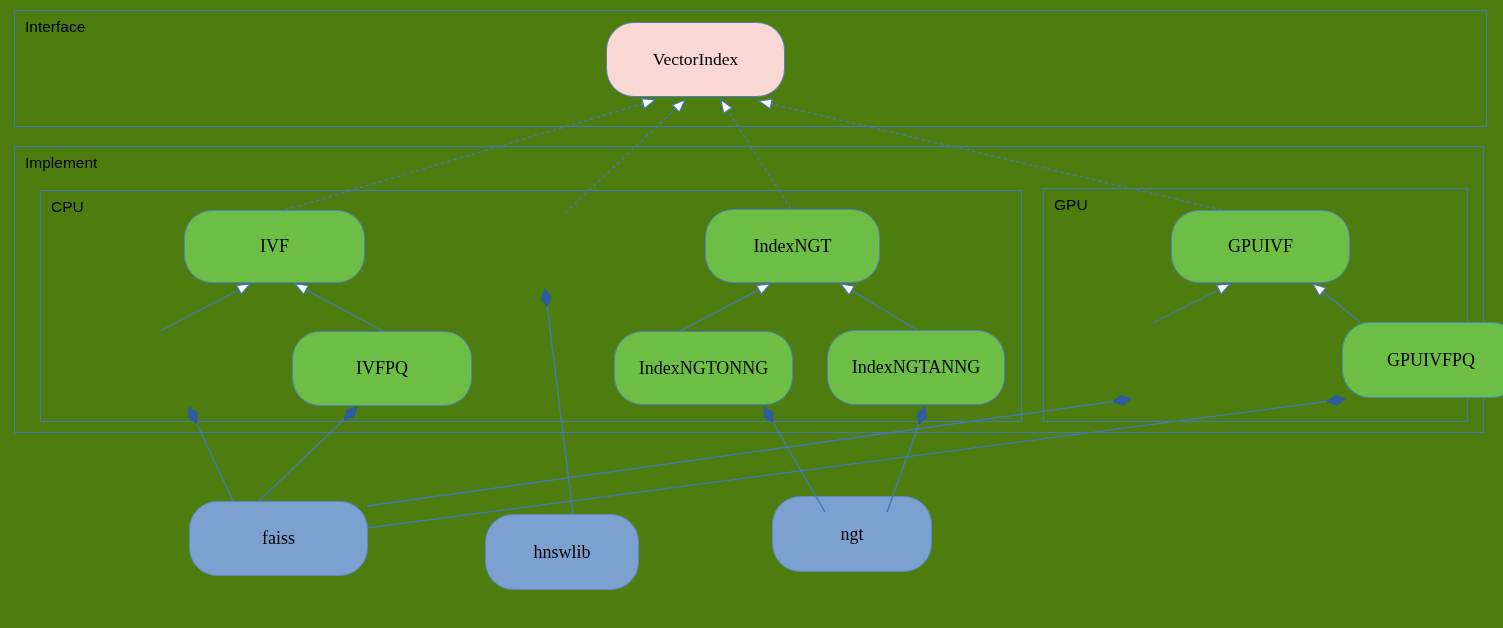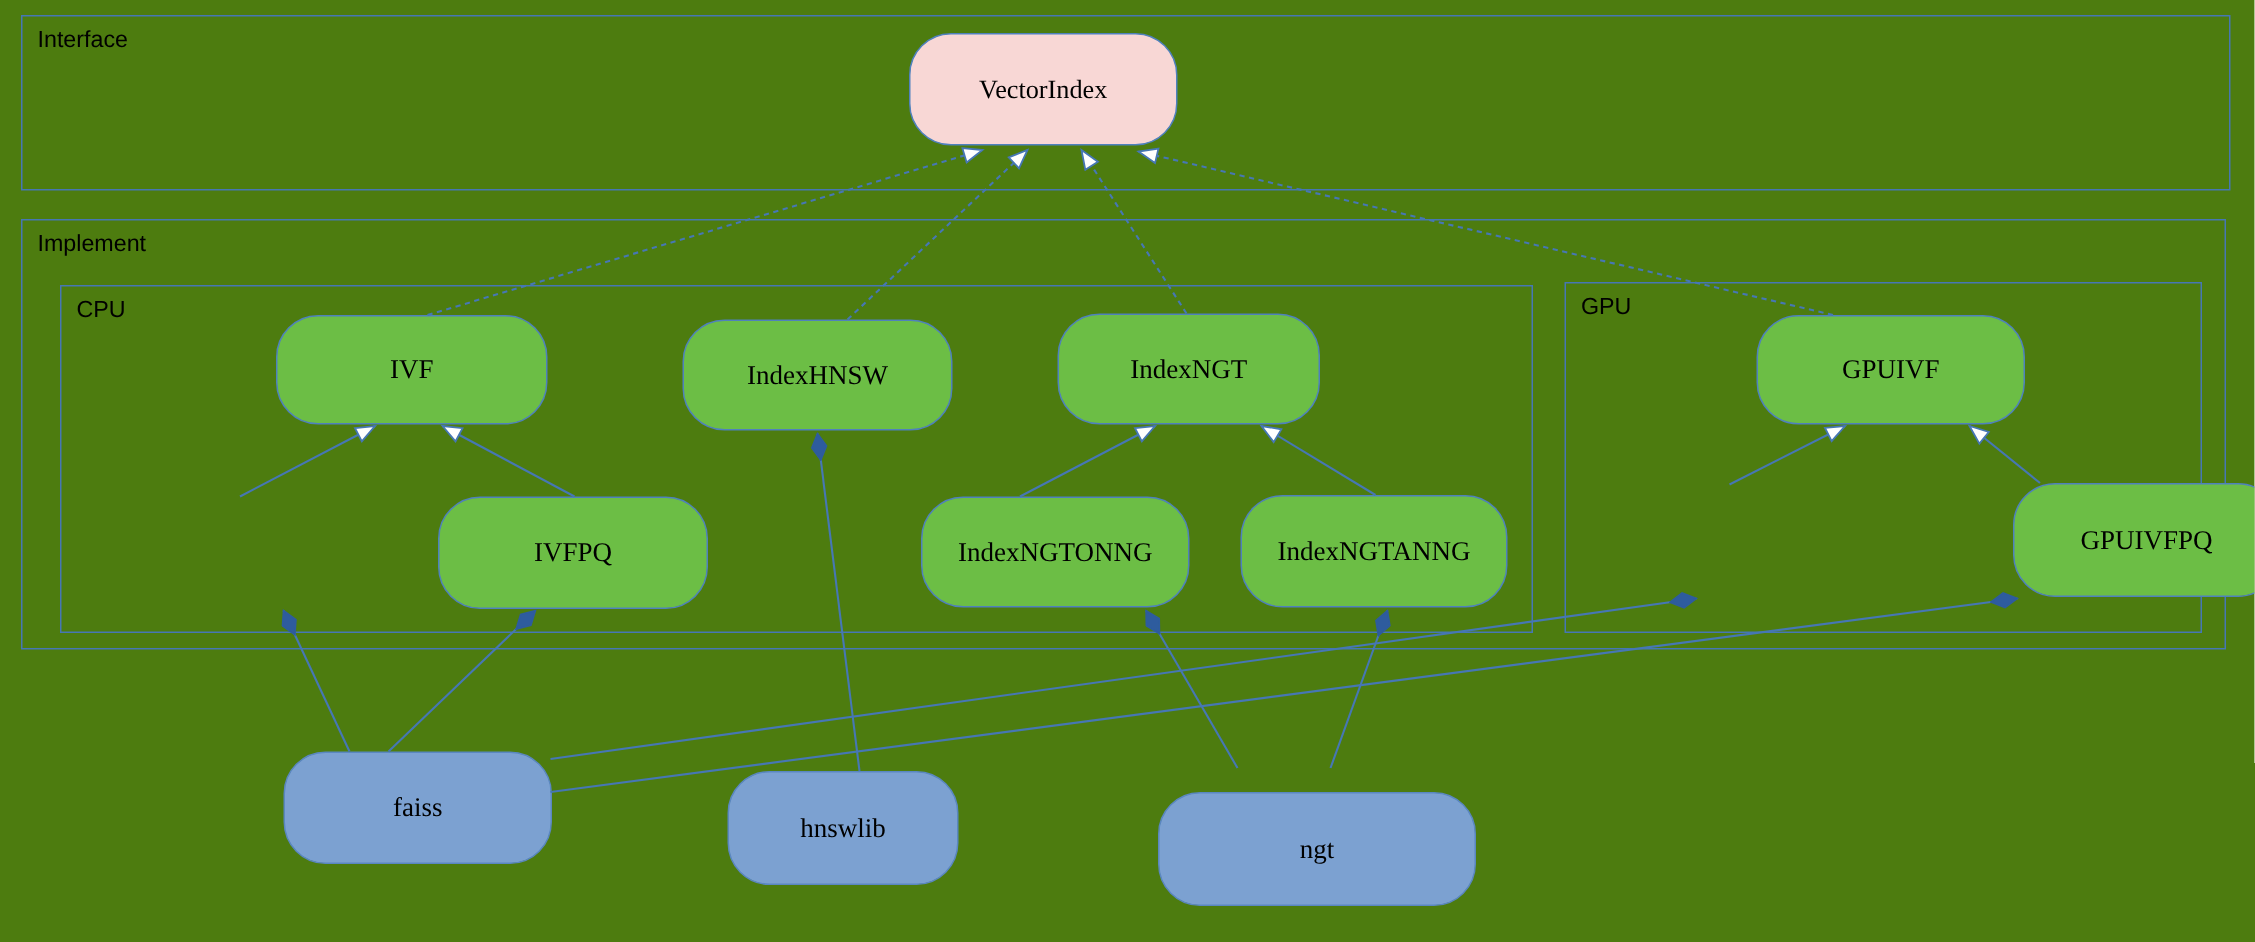--- a/index.html
+++ b/index.html
@@ -70,23 +70,20 @@
 
 
   <div class="node pink" style="left:606px;top:22px;width:179px;height:75px;font-size:17.5px">
     <span>VectorIndex</span>
   </div>
 
   <div class="node green" style="left:184px;top:210px;width:181px;height:73px">
     <span>IVF</span>
   </div>
 
-  <div class="node green" style="left:455px;top:213px;width:180px;height:74px">
-    <span>IndexHNSW</span>
-  </div>
 
   <div class="node green" style="left:705px;top:209px;width:175px;height:74px">
     <span>IndexNGT</span>
   </div>
 
 
   <div class="node green" style="left:292px;top:331px;width:180px;height:75px">
     <span>IVFPQ</span>
   </div>
 
@@ -108,21 +105,21 @@
   </div>
 
   <div class="node blue" style="left:189px;top:501px;width:179px;height:75px">
     <span>faiss</span>
   </div>
 
   <div class="node blue" style="left:485px;top:514px;width:154px;height:76px">
     <span>hnswlib</span>
   </div>
 
-  <div class="node blue" style="left:772px;top:528px;width:212px;height:76px">
+  <div class="node blue" style="left:772px;top:496px;width:160px;height:76px">
     <span>ngt</span>
   </div>
 
   <svg id="edges-layer" viewBox="0 0 1503 628" xmlns="http://www.w3.org/2000/svg">
     <defs>
       <marker id="arrowHollow" markerUnits="userSpaceOnUse" markerWidth="15" markerHeight="13" refX="13.5" refY="6" orient="auto">
         <path d="M1,1 L13.5,6 L1,11 Z" fill="#ffffff" stroke="#4677b4" stroke-width="1.2"></path>
       </marker>
       <marker id="diamondFilled" markerUnits="userSpaceOnUse" markerWidth="20" markerHeight="12" refX="18.5" refY="5.5" orient="auto">
         <path d="M0.5,5.5 L9.5,0.5 L18.5,5.5 L9.5,10.5 Z" fill="#2e5c9e" stroke="#2e5c9e" stroke-width="1"></path>

